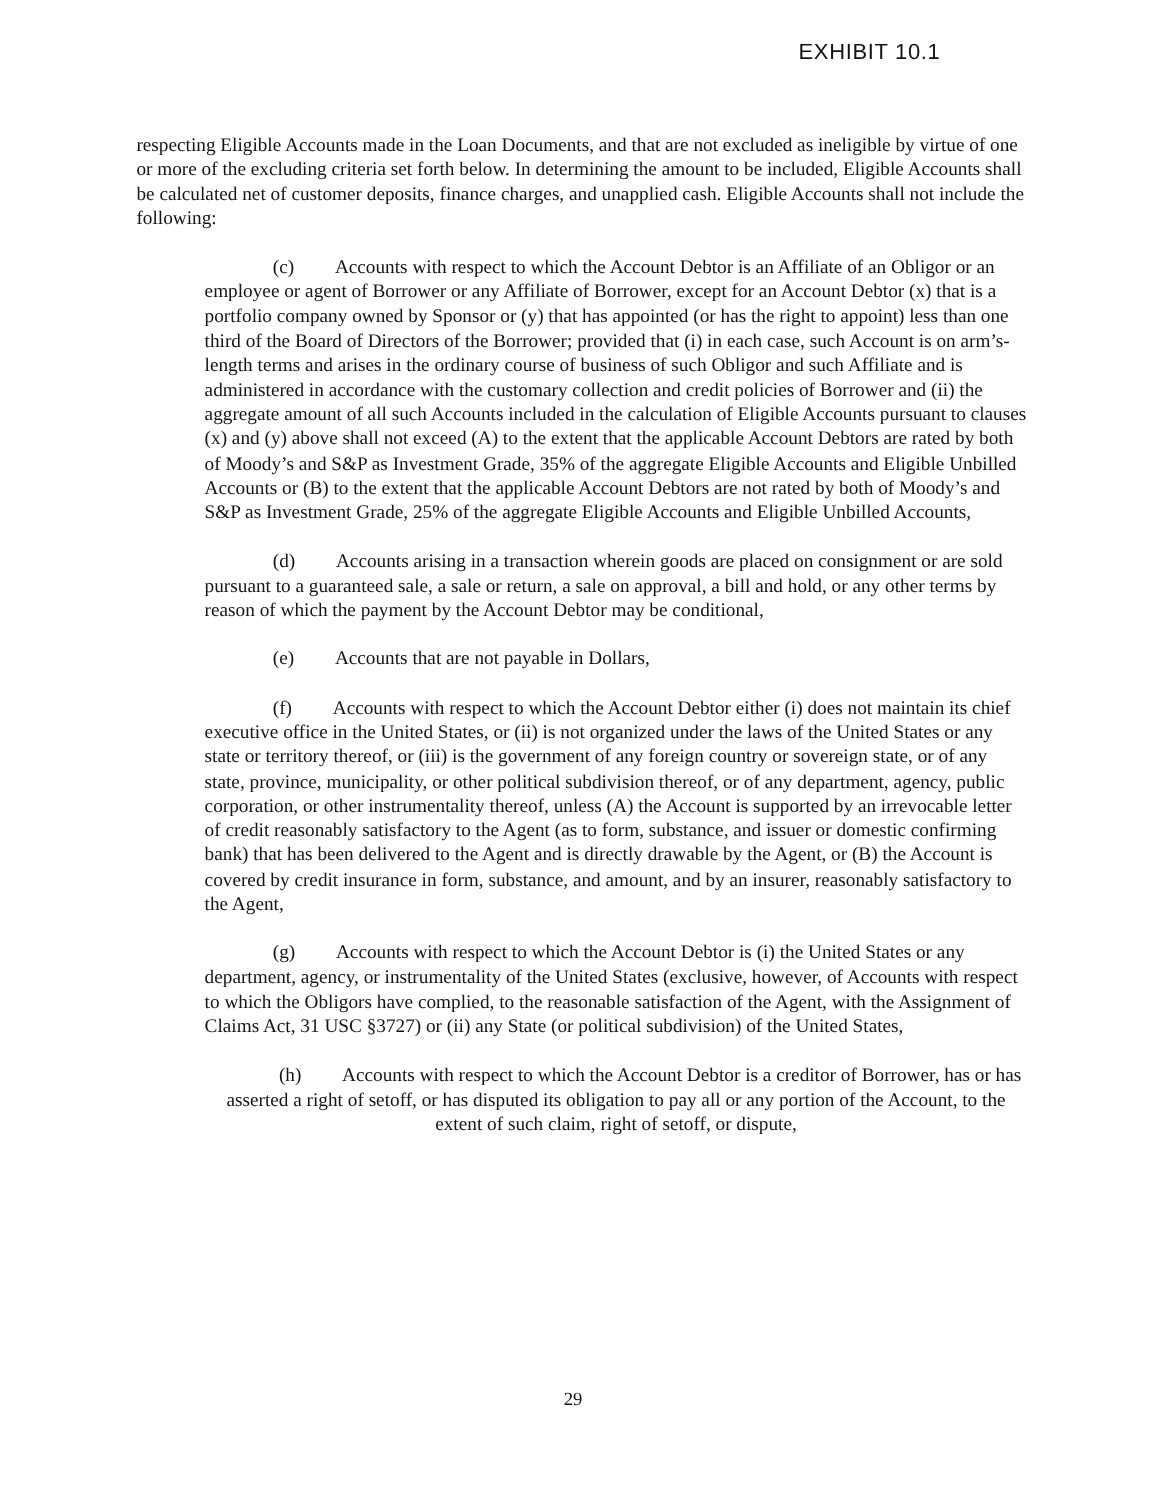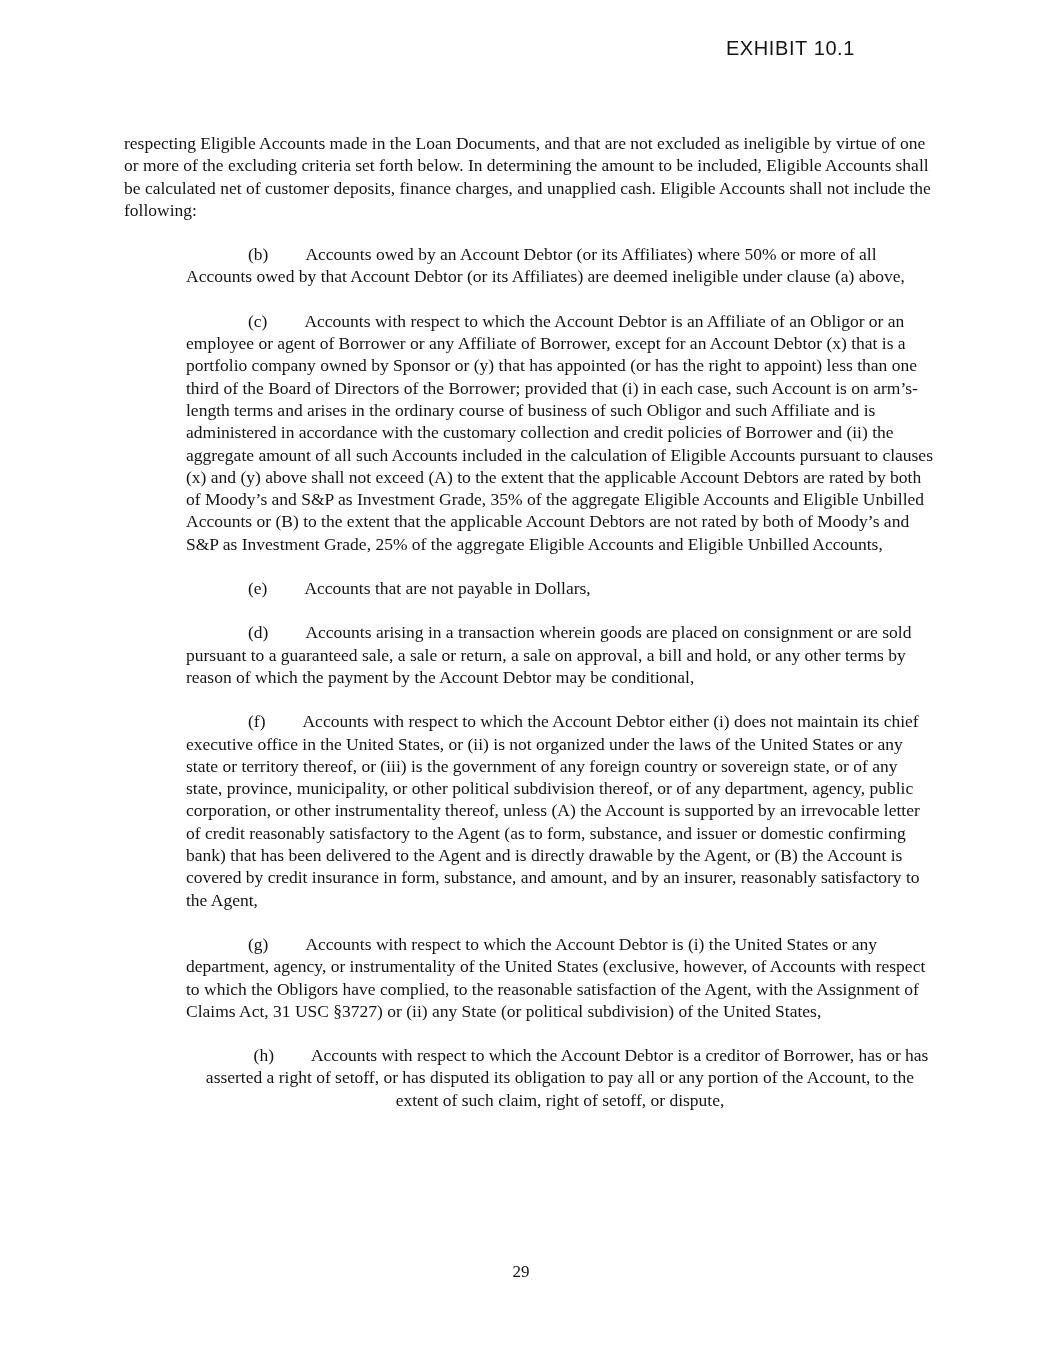--- a/index.html
+++ b/index.html
@@ -24,21 +24,21 @@
     right: 123px;
     font-family: "Liberation Sans", sans-serif;
     font-size: 20px;
     line-height: 22px;
     letter-spacing: 0.6px;
     color: #141414;
   }
   .doc-body {
     position: absolute;
     left: 124px;
-    top: 132px;
+    top: 120px;
     width: 810px;
   }
   .intro {
     margin: 0 0 22px 0;
   }
   .clause {
     margin: 22px 0;
     margin-left: 62px;
     text-indent: 62px;
   }
@@ -65,24 +65,23 @@
 </style>
 </head>
 <body>
 
 <div class="page">
   <div class="exhibit-header">EXHIBIT 10.1</div>
 
   <div class="doc-body">
     <p class="intro">respecting Eligible Accounts made in the Loan Documents, and that are not excluded as ineligible by virtue of one or more of the excluding criteria set forth below.  In determining the amount to be included, Eligible Accounts shall be calculated net of customer deposits, finance charges, and unapplied cash.  Eligible Accounts shall not include the following:</p>
     <div id="clause-list">
-        <p class="clause"><span>(b)</span><span class="tab"></span><span>Accounts owed by an Account Debtor (or its Affiliates) where 50% or more of all Accounts owed by that Account Debtor (or its Affiliates) are deemed ineligible under clause (a) above,</span></p>
         <p class="clause"><span>(c)</span><span class="tab"></span><span>Accounts with respect to which the Account Debtor is an Affiliate of an Obligor or an employee or agent of Borrower or any Affiliate of Borrower, except for an Account Debtor (x) that is a portfolio company owned by Sponsor or (y) that has appointed (or has the right to appoint) less than one third of the Board of Directors of the Borrower; </span><span class="underline">provided</span><span> that (i) in each case, such Account is on arm’s-length terms and arises in the ordinary course of business of such Obligor and such Affiliate and is administered in accordance with the customary collection and credit policies of Borrower and (ii) the aggregate amount of all such Accounts included in the calculation of Eligible Accounts pursuant to clauses (x) and (y) above shall not exceed (A) to the extent that the applicable Account Debtors are rated by both of Moody’s and S&amp;P as Investment Grade, 35% of the aggregate Eligible Accounts and Eligible Unbilled Accounts or (B) to the extent that the applicable Account Debtors are not rated by both of Moody’s and S&amp;P as Investment Grade, 25% of the aggregate Eligible Accounts and Eligible Unbilled Accounts,</span></p>
+        <p class="clause"><span>(d)</span><span class="tab"></span><span>Accounts arising in a transaction wherein goods are placed on consignment or are sold pursuant to a guaranteed sale, a sale or return, a sale on approval, a bill and hold, or any other terms by reason of which the payment by the Account Debtor may be conditional,</span></p>
         <p class="clause"><span>(e)</span><span class="tab"></span><span>Accounts that are not payable in Dollars,</span></p>
-        <p class="clause"><span>(d)</span><span class="tab"></span><span>Accounts arising in a transaction wherein goods are placed on consignment or are sold pursuant to a guaranteed sale, a sale or return, a sale on approval, a bill and hold, or any other terms by reason of which the payment by the Account Debtor may be conditional,</span></p>
         <p class="clause"><span>(f)</span><span class="tab"></span><span>Accounts with respect to which the Account Debtor either (i) does not maintain its chief executive office in the United States, or (ii) is not organized under the laws of the United States or any state or territory thereof, or (iii) is the government of any foreign country or sovereign state, or of any state, province, municipality, or other political subdivision thereof, or of any department, agency, public corporation, or other instrumentality thereof, unless (A) the Account is supported by an irrevocable letter of credit reasonably satisfactory to the Agent (as to form, substance, and issuer or domestic confirming bank) that has been delivered to the Agent and is directly drawable by the Agent, or (B) the Account is covered by credit insurance in form, substance, and amount, and by an insurer, reasonably satisfactory to the Agent,</span></p>
         <p class="clause"><span>(g)</span><span class="tab"></span><span>Accounts with respect to which the Account Debtor is (i) the United States or any department, agency, or instrumentality of the United States (exclusive, however, of Accounts with respect to which the Obligors have complied, to the reasonable satisfaction of the Agent, with the Assignment of Claims Act, 31 USC §3727) or (ii) any State (or political subdivision) of the United States,</span></p>
         <p class="clause"><span>(h)</span><span class="tab"></span><span>Accounts with respect to which the Account Debtor is a creditor of Borrower, has or has asserted a right of setoff, or has disputed its obligation to pay all or any portion of the Account, to the extent of such claim, right of setoff, or dispute,</span></p>
       </div>
   </div>
 
   <div class="page-footer">29</div>
 </div>
 
 </body></html>

